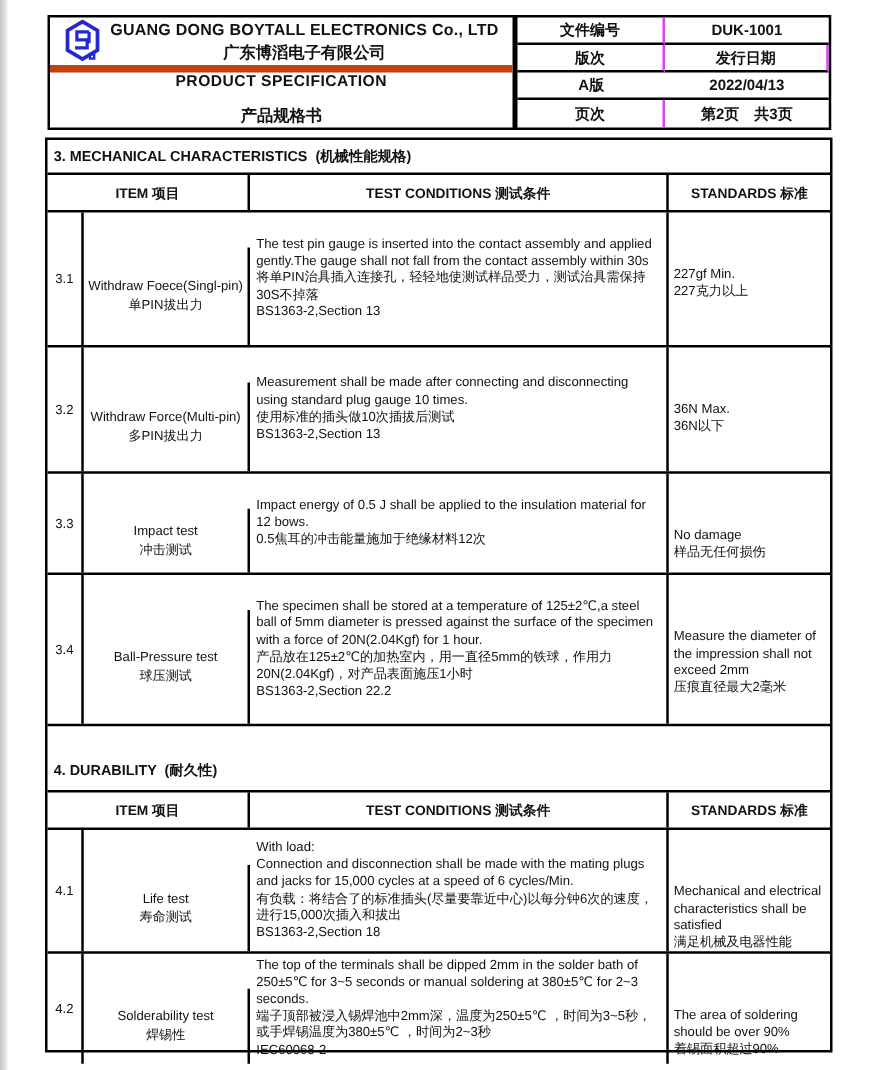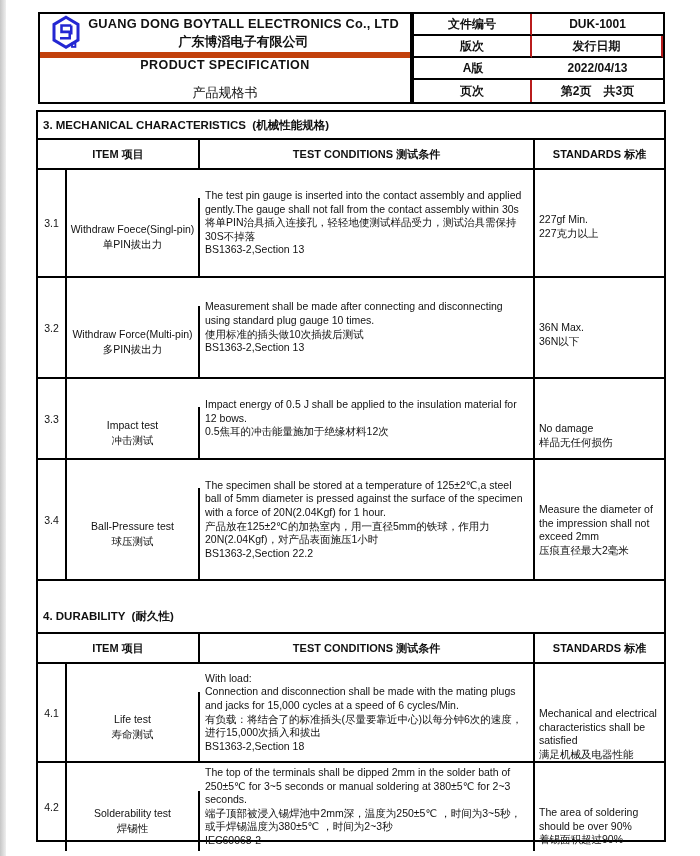--- a/index.html
+++ b/index.html
@@ -16,29 +16,29 @@
   .hdr-left{position:absolute;left:38px;top:12px;width:374px;height:92px;
     border:2px solid #000;box-sizing:border-box;display:flex;flex-direction:column;background:#fff;}
   .hdr-company{height:46px;border-bottom:6px solid #c2410c;box-sizing:border-box;
     display:flex;align-items:center;justify-content:center;gap:7px;padding:0 4px;}
   .logo{width:30px;height:36px;flex:0 0 auto;}
   .company-text{text-align:center;}
   .company-en{font-weight:bold;font-size:12.8px;letter-spacing:.2px;white-space:nowrap;}
   .company-cn{font-weight:bold;font-size:13px;margin-top:2px;}
   .hdr-title{flex:1;display:flex;flex-direction:column;align-items:center;justify-content:center;}
   .doc-title-en{font-weight:bold;font-size:12.5px;letter-spacing:.4px;}
-  .doc-title-cn{font-weight:normal;font-size:13px;margin-top:12px;}
+  .doc-title-cn{font-weight:bold;font-size:13px;margin-top:12px;}
 
   
   .hdr-right{position:absolute;left:412px;top:12px;width:253px;height:92px;
     border:2px solid #000;box-sizing:border-box;display:grid;
     grid-template-columns:118px 1fr;grid-template-rows:1fr 1fr 1fr 1fr;background:#fff;}
   .info-cell{display:flex;align-items:center;justify-content:center;
     font-weight:bold;font-size:12px;box-sizing:border-box;border-bottom:2px solid #000;}
-  .info-cell.lbl{border-right:2px solid #b91c1c;}
+  .info-cell.lbl{border-right:2px solid #d946ef;}
   .info-cell.r4{border-bottom:none;}
 
   
   .main{position:absolute;left:36px;top:110px;width:630px;height:732px;
     border:2px solid #000;box-sizing:border-box;display:flex;flex-direction:column;background:#fff;}
   .trow{box-sizing:border-box;border-bottom:2px solid #000;flex:0 0 auto;}
   .banner{display:flex;align-items:center;padding-left:5px;
     font-weight:bold;font-size:11.5px;white-space:pre;}
   .banner.b3{height:28px;text-align:right;}
   .banner.b4{height:33px;margin-top:20px;}

